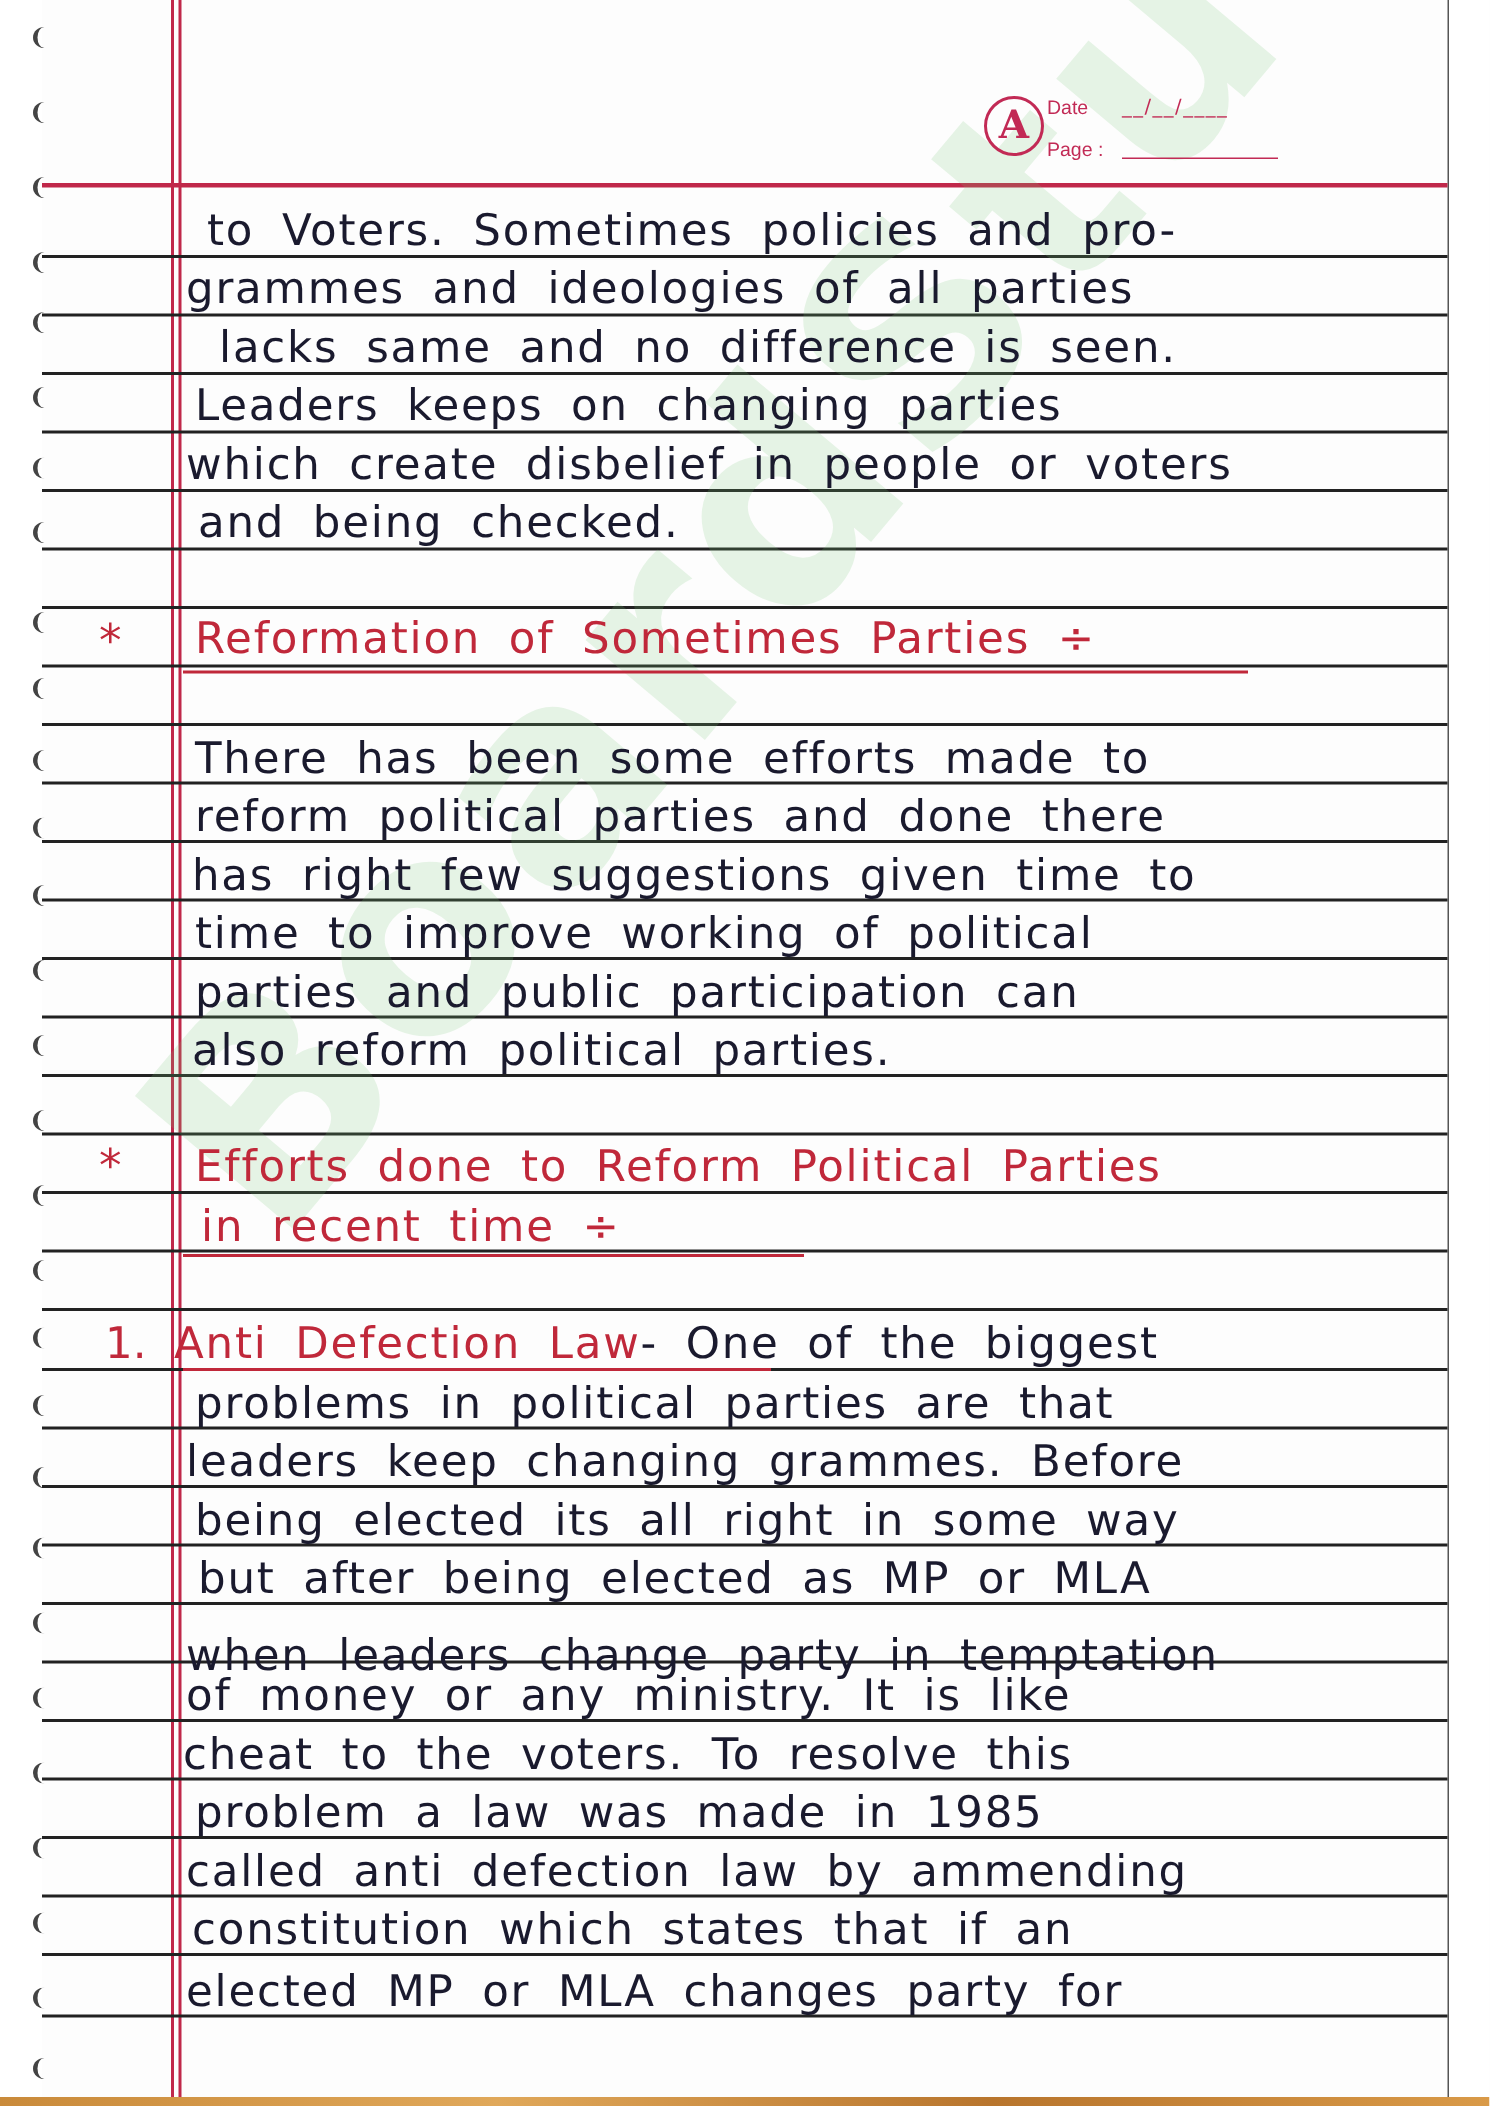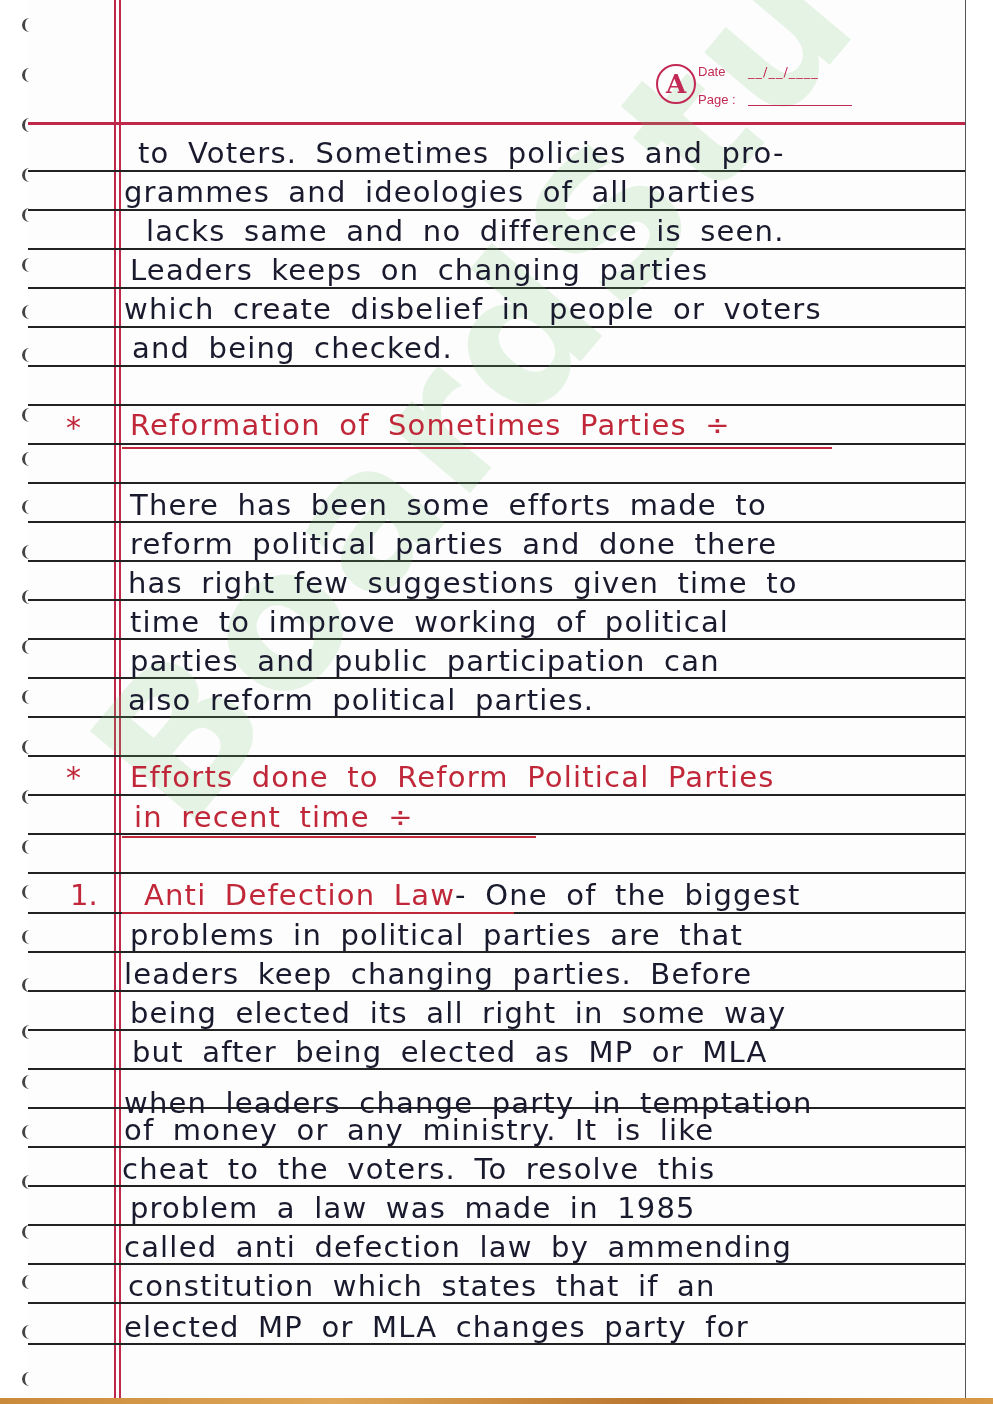--- a/index.html
+++ b/index.html
@@ -189,26 +189,26 @@
 
 <div>
   <div class="bullet" style="top:760px">*</div>
   <div class="line heading" style="top:760px; left:130px">Efforts done to Reform Political Parties</div>
   <div class="line heading" style="top:800px; left:134px">in recent time ÷</div>
   <div class="underline-red" style="top:836px; left:122px; width:414px"></div>
 </div>
 
 <div>
   <div class="num" style="top:878px">1.</div>
-  <div class="line" style="top:878px; left:144px">
+  <div class="line" style="top:878px; left:116px">
     <span class="red">Anti Defection Law</span><span>- One of the biggest</span>
   </div>
   <div class="underline-red" style="top:912px; left:122px; width:392px"></div>
   <div class="line" style="top:918px; left:130px">problems in political parties are that</div>
-  <div class="line" style="top:957px; left:124px">leaders keep changing parties. Before</div>
+  <div class="line" style="top:957px; left:124px">leaders keep changing grammes. Before</div>
   <div class="line" style="top:996px; left:130px">being elected its all right in some way</div>
   <div class="line" style="top:1035px; left:132px">but after being elected as MP or MLA</div>
   <div class="line" style="top:1086px; left:124px">when leaders change party in temptation</div>
   <div class="line" style="top:1113px; left:124px">of money or any ministry. It is like</div>
   <div class="line" style="top:1152px; left:122px">cheat to the voters. To resolve this</div>
   <div class="line" style="top:1191px; left:130px">problem a law was made in 1985</div>
   <div class="line" style="top:1230px; left:124px">called anti defection law by ammending</div>
   <div class="line" style="top:1269px; left:128px">constitution which states that if an</div>
   <div class="line" style="top:1310px; left:124px">elected MP or MLA changes party for</div>
 </div>

